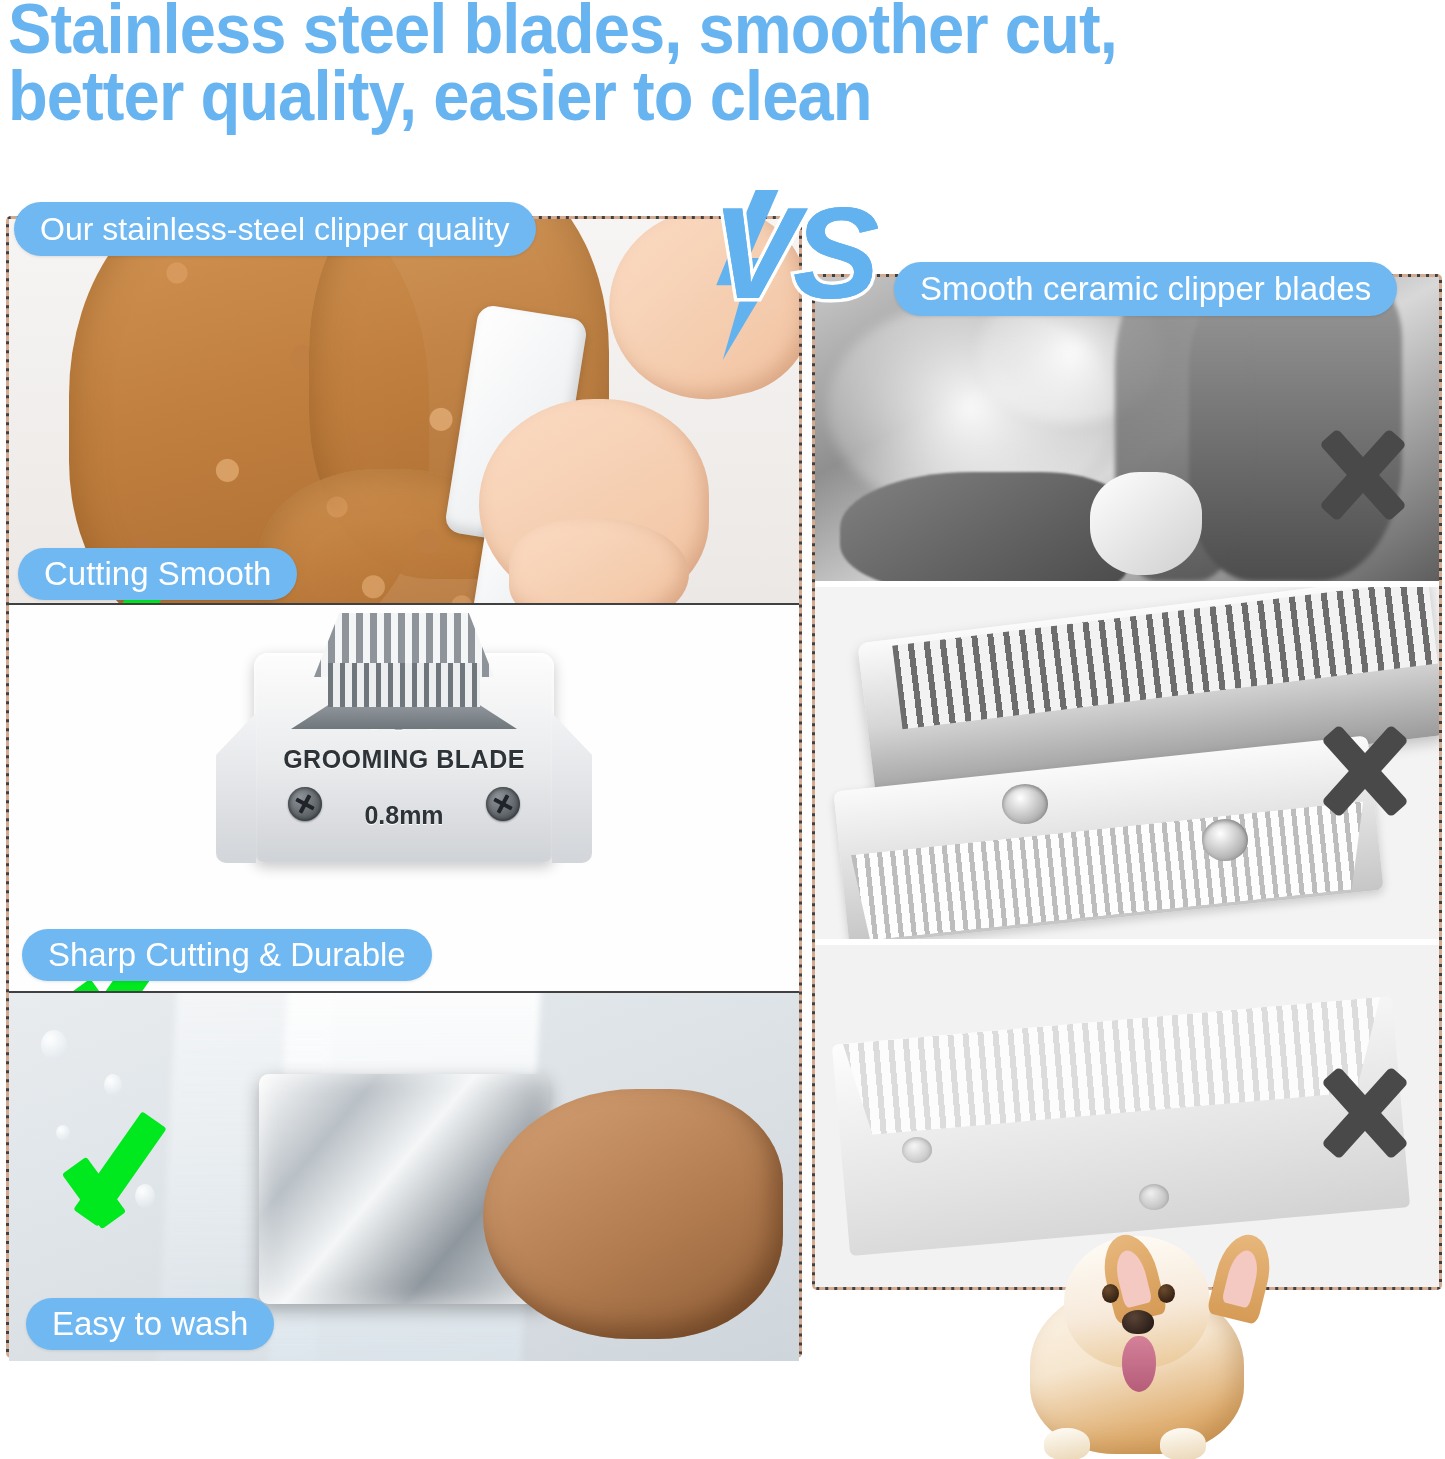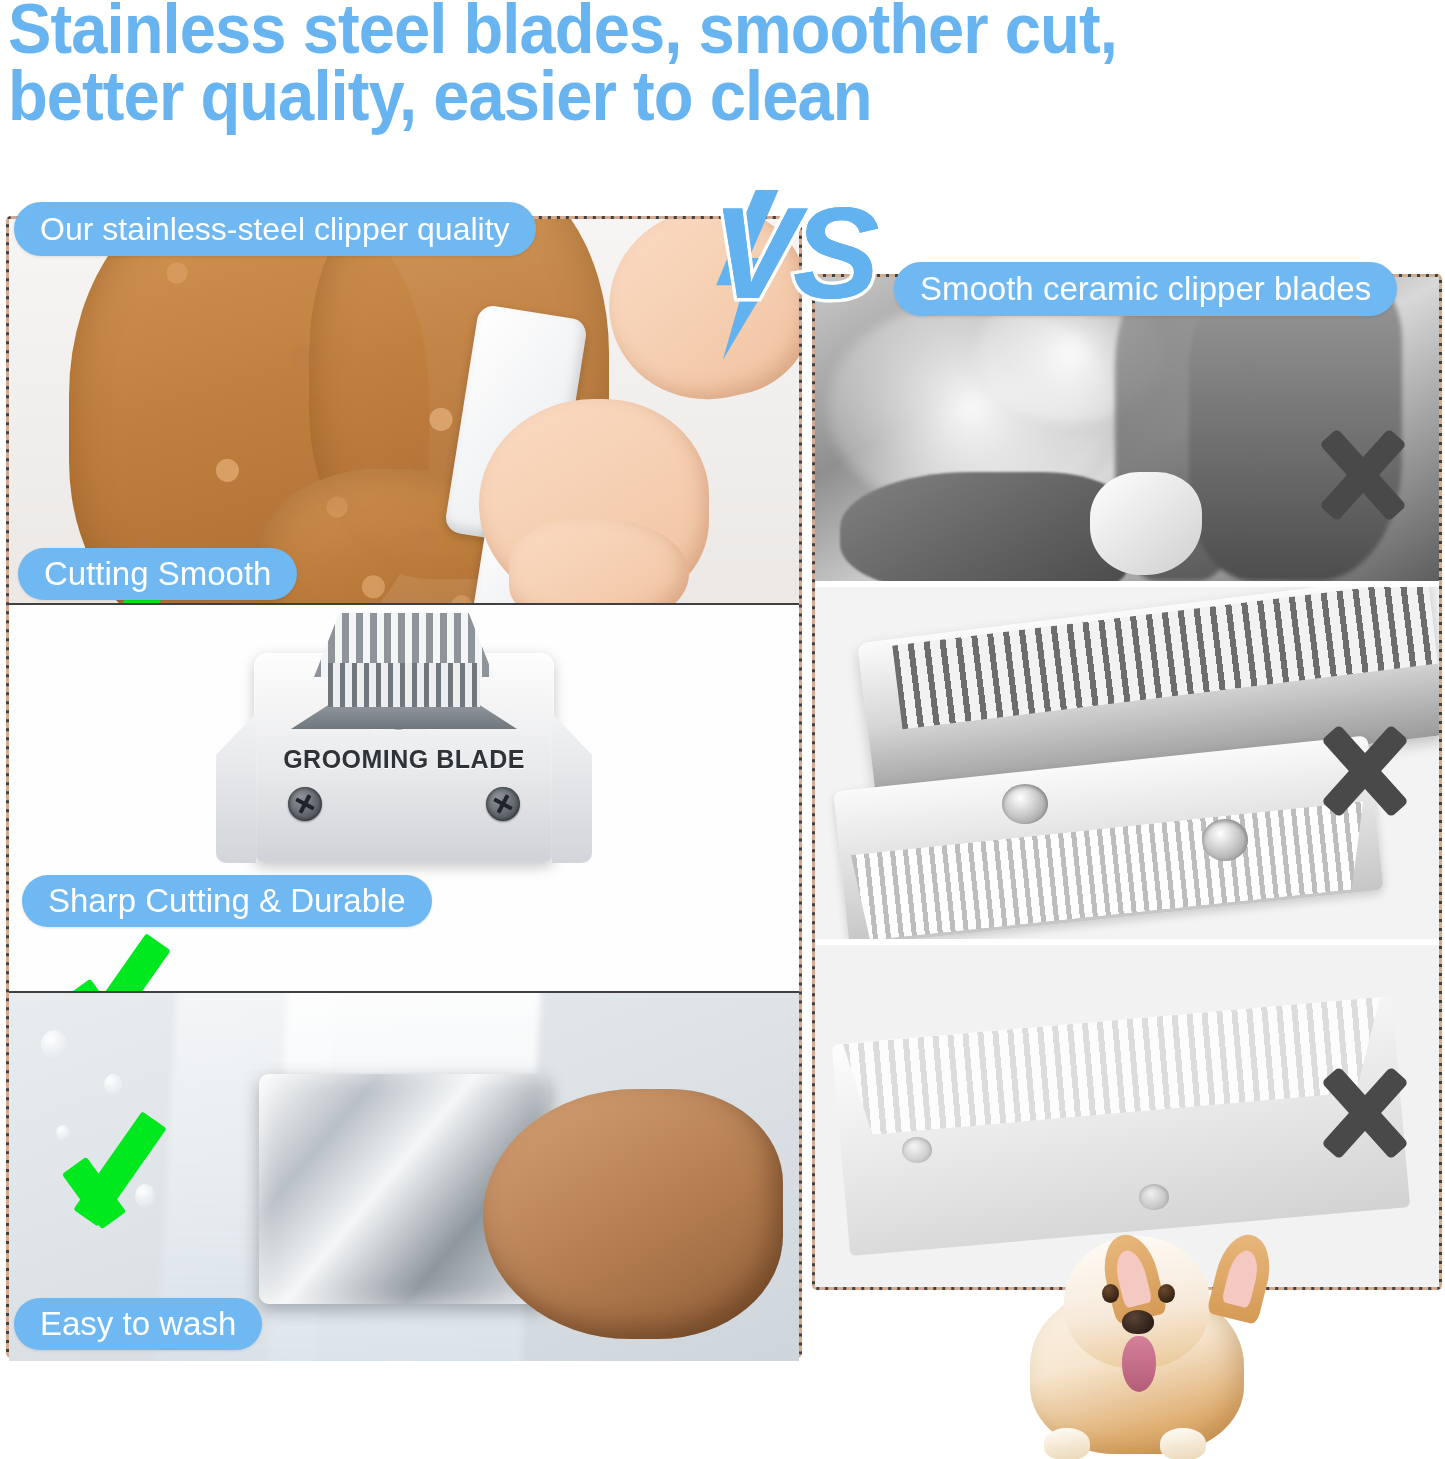--- a/index.html
+++ b/index.html
@@ -146,22 +146,22 @@
 
   
   .pill{position:absolute;display:flex;align-items:center;justify-content:center;
      background:#6fb8f2;color:#fff;border-radius:40px;
      font-size:33px;font-weight:normal;white-space:nowrap;
      padding:0 26px;height:52px;letter-spacing:0px;
      box-shadow:0 1px 3px rgba(0,0,0,.10);}
   #pill-ours{left:14px;top:202px;font-size:32px;height:54px;}
   #pill-other{left:894px;top:262px;font-size:33px;height:54px;}
   #pill-smooth{left:18px;top:548px;}
-  #pill-sharp{left:22px;top:875px;}
-  #pill-wash{left:14px;top:1298px;}
+  #pill-sharp{left:22px;top:929px;}
+  #pill-wash{left:26px;top:1298px;}
 
   
   #vs{position:absolute;left:698px;top:182px;width:180px;height:180px;}
   #vs .bolt{position:absolute;left:10px;top:8px;width:82px;height:170px;
      background:#63b2f0;clip-path:polygon(58% 0,10% 56%,44% 56%,18% 100%,92% 40%,50% 40%,86% 0);
      filter:drop-shadow(0 0 3px #fff) drop-shadow(0 0 3px #fff);}
   #vs .vstxt{position:absolute;left:14px;top:6px;font-size:130px;font-weight:bold;
      font-style:italic;color:#63b2f0;letter-spacing:-6px;line-height:1;
      -webkit-text-stroke:7px #fff;paint-order:stroke fill;}
   #vs .vstxt2{position:absolute;left:14px;top:6px;font-size:130px;font-weight:bold;
@@ -216,20 +216,21 @@
     <div class="hand" style="left:600px;top:-10px;width:200px;height:190px;transform:rotate(-12deg);"></div>
     <div class="hand" style="left:500px;top:300px;width:180px;height:110px;border-radius:40% 50% 50% 40%;"></div>
     <div class="check" style="left:66px;top:352px;"></div>
   </div>
 
   <div class="photo" id="ph-blade">
     <div class="px" style="background:#fefefe;"></div>
     <div class="blade-body">
       <div class="engrave" style="top:18px;font-size:62px;letter-spacing:2px;color:#6a7077;">5/8</div>
       <div class="engrave" style="top:92px;font-size:25px;letter-spacing:.5px;color:#2e3338;">GROOMING BLADE</div>
+      <div class="engrave" style="top:148px;font-size:25px;color:#2e3338;">0.8mm</div>
       <div class="screw" style="left:34px;top:134px;"></div>
       <div class="screw" style="right:34px;top:134px;"></div>
     </div>
     <div class="blade-shoulder"></div>
     <div class="blade-teeth"></div>
     <div class="blade-teeth2"></div>
     <div class="check" style="left:66px;top:330px;"></div>
   </div>
 
   <div class="photo" id="ph-wash">

